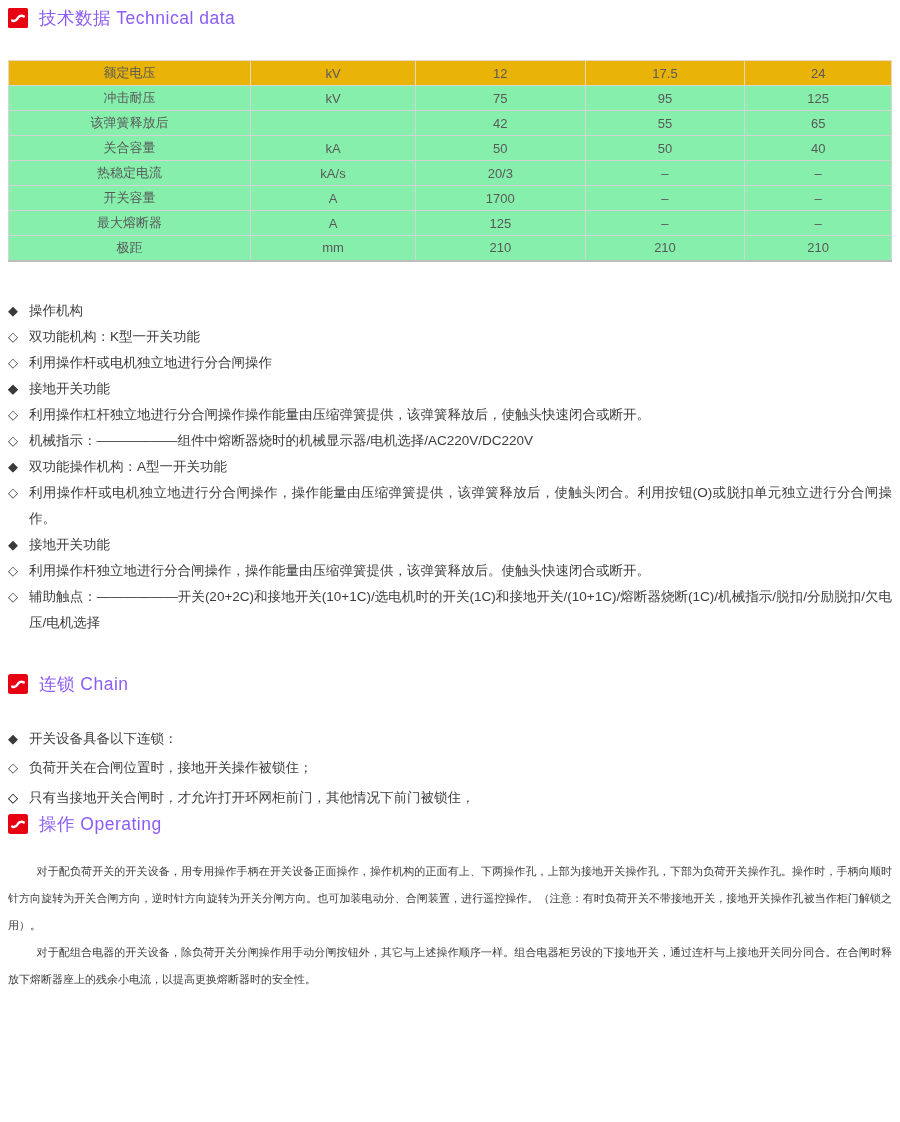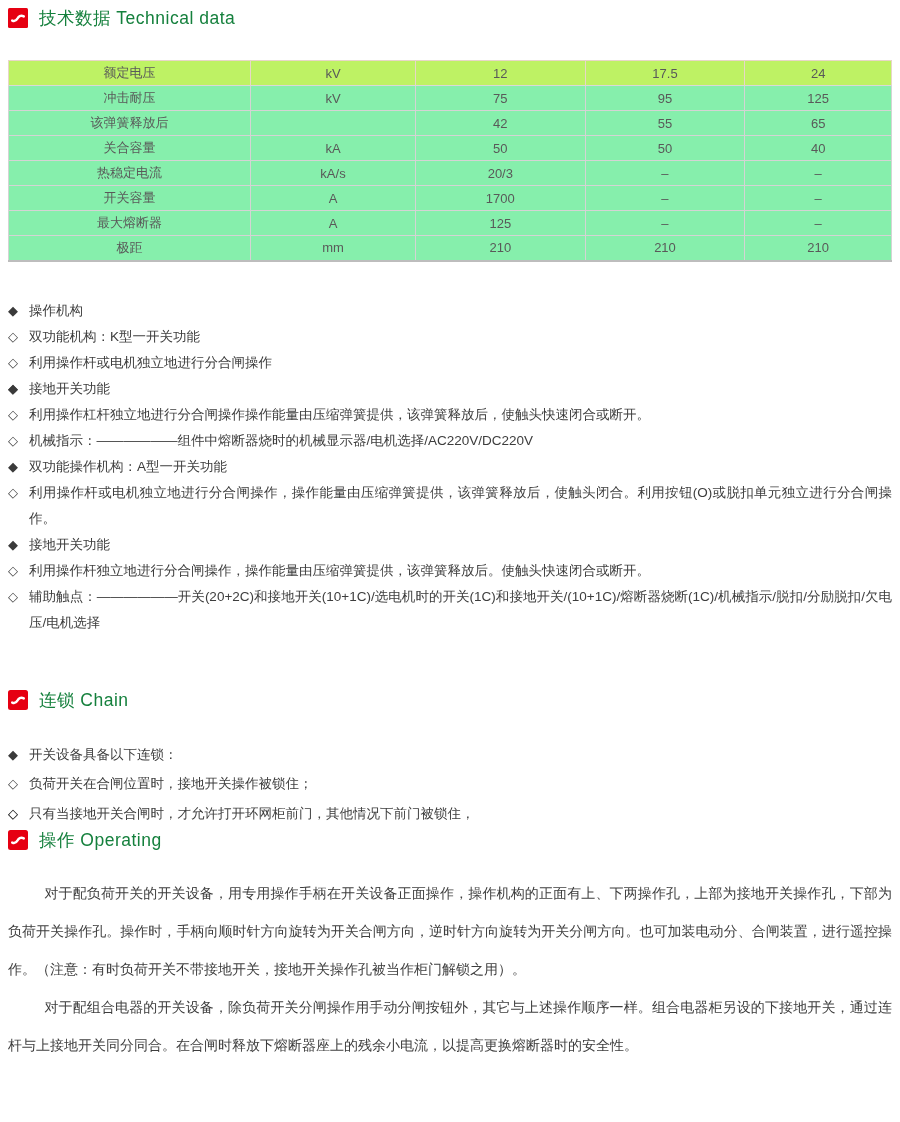--- a/index.html
+++ b/index.html
@@ -18,21 +18,21 @@
     align-items: center;
     gap: 11px;
     height: 24px;
   }
   .sec-icon {
     width: 20px; height: 20px;
     flex: 0 0 20px;
     display: inline-block;
   }
   .sec-title {
-    color: #15803d;
+    color: #8b5cf6;
     font-size: 17.5px;
     font-weight: 500;
     letter-spacing: 0.5px;
     line-height: 24px;
   }
 
   
   table.spec {
     margin-top: 30px;
     width: 884px;
@@ -42,21 +42,21 @@
     color: #595959;
   }
   table.spec td {
     border: 1px solid #d4d4d4;
     text-align: center;
     height: 25px;
     padding: 1px 4px;
     background: #86efac;
   }
   table.spec { border-bottom: 2px solid #bdbdbd; }
-  table.spec tr.head td { background: #bef264; border-color: #e8d6c8; border-bottom-color: #d9d9d9; }
+  table.spec tr.head td { background: #eab308; border-color: #e8d6c8; border-bottom-color: #d9d9d9; }
   col.c-label { width: 27.4%; }
   col.c-unit  { width: 18.7%; }
   col.c-v1    { width: 19.2%; }
   col.c-v2    { width: 18.1%; }
   col.c-v3    { width: 16.6%; }
 
   
   ul.bullets { list-style: none; margin-top: 36px; }
   ul.bullets li {
     position: relative;
@@ -69,28 +69,28 @@
   ul.bullets li .blt {
     position: absolute;
     left: 0; top: 0;
     width: 18px;
     color: #3a3a3a;
     font-size: 13px;
   }
   ul.bullets.chain { margin-top: 28px; }
   ul.bullets.chain li { line-height: 29.5px; }
 
-  .gap-chain { margin-top: 52px; }
+  .gap-chain { margin-top: 36px; }
   .gap-oper  { }
 
   
   .paras { margin-top: 22px; }
   .paras p {
-    font-size: 14px;
-    line-height: 38px;
+    font-size: 11px;
+    line-height: 27px;
     text-align: justify;
     text-indent: 2.6em;
     color: #3d3d3d;
   }
 </style>
 </head>
 <body>
 
 <div class="page">
 

